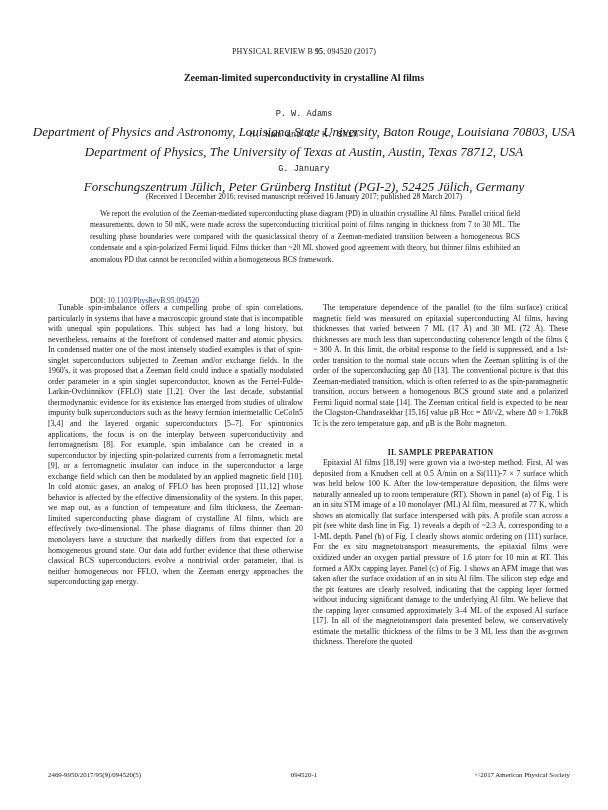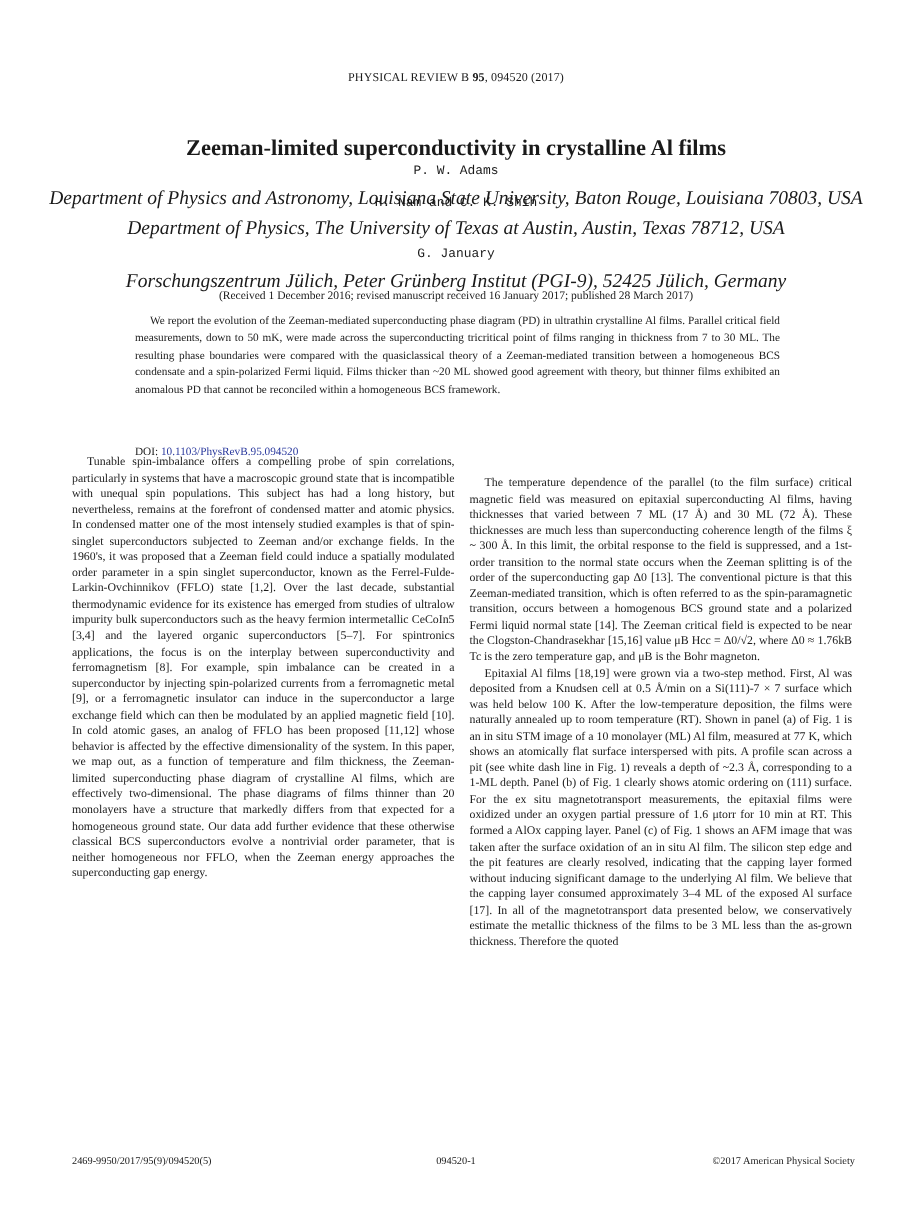--- a/index.html
+++ b/index.html
@@ -1,32 +1,32 @@
 <!DOCTYPE html>
 <html><head>
 <meta charset="utf-8">
 <style>
   html, body { margin: 0; padding: 0; background: #ffffff; }
   body { width: 608px; height: 810px; position: relative; overflow: hidden;
          font-family: "Liberation Serif", "DejaVu Serif", serif; color: #1a1a1a; }
   .abs { position: absolute; }
   .center { left: 0; width: 608px; text-align: center; }
   .journal { top: 47px; font-size: 8px; letter-spacing: 0.1px; }
-  .title { top: 72px; font-size: 15px; font-weight: bold; margin-top: 19px; }
+  .title { top: 72px; font-size: 10px; font-weight: bold; }
   .author { font-size: 8.6px; font-family: Liberation Mono, monospace; }
   .affil { font-size: 13px; font-style: italic; }
   .received { font-size: 7.7px; }
   .abstract { left: 90px; width: 430px; top: 208px; font-size: 7.5px; line-height: 11.4px;
               text-align: justify; text-indent: 10px; }
   .doi { left: 90px; top: 296px; font-size: 7.5px; }
   .link { color: #2b3a9e; }
   .col { position: absolute; width: 255px; font-size: 7.9px; line-height: 10.55px; text-align: justify; }
   .col p { margin: 0; text-indent: 10px; }
   .col-left { left: 48px; top: 303px; }
-  .col-right { left: 313px; top: 317px; }
+  .col-right { left: 313px; top: 303px; }
   .section-head { text-align: center; font-weight: bold; font-size: 7.7px; letter-spacing: 0.3px;
                   text-indent: 0 !important; margin: 0 0 10px 0; }
   .section-head.mid { margin-top: 18px; }
   .footer { top: 771px; font-size: 6.9px; }
   .footer-left { left: 48px; }
   .footer-center { left: 0; width: 608px; text-align: center; }
   .footer-right { right: 38px; }
 </style>
 </head>
 <body>
@@ -38,33 +38,34 @@
 
 <div class="abs center title">Zeeman-limited superconductivity in crystalline Al films</div>
 
 <div class="abs center author" style="top:109px">P. W. Adams</div>
 <div class="abs center affil" style="top:124px">Department of Physics and Astronomy, Louisiana State University, Baton Rouge, Louisiana 70803, USA</div>
 
 <div class="abs center author" style="top:130px">H. Nam and C. K. Shih</div>
 <div class="abs center affil" style="top:144px">Department of Physics, The University of Texas at Austin, Austin, Texas 78712, USA</div>
 
 <div class="abs center author" style="top:164px">G. January</div>
-<div class="abs center affil" style="top:179px">Forschungszentrum Jülich, Peter Grünberg Institut (PGI-9), 52425 Jülich, Germany</div>
+<div class="abs center affil" style="top:179px">Forschungszentrum Jülich, Peter Grünberg Institut (PGI-2), 52425 Jülich, Germany</div>
 <div class="abs center received" style="top:192px">(Received 1 December 2016; revised manuscript received 16 January 2017; published 28 March 2017)</div>
 
 <div class="abs abstract">We report the evolution of the Zeeman-mediated superconducting phase diagram (PD) in ultrathin crystalline Al films. Parallel critical field measurements, down to 50 mK, were made across the superconducting tricritical point of films ranging in thickness from 7 to 30 ML. The resulting phase boundaries were compared with the quasiclassical theory of a Zeeman-mediated transition between a homogeneous BCS condensate and a spin-polarized Fermi liquid. Films thicker than ~20 ML showed good agreement with theory, but thinner films exhibited an anomalous PD that cannot be reconciled within a homogeneous BCS framework.</div>
 
 <div class="abs doi">
   <span>DOI: </span><a class="link">10.1103/PhysRevB.95.094520</a>
 </div>
 
 <div class="col col-left">
   <p>Tunable spin-imbalance offers a compelling probe of spin correlations, particularly in systems that have a macroscopic ground state that is incompatible with unequal spin populations. This subject has had a long history, but nevertheless, remains at the forefront of condensed matter and atomic physics. In condensed matter one of the most intensely studied examples is that of spin-singlet superconductors subjected to Zeeman and/or exchange fields. In the 1960's, it was proposed that a Zeeman field could induce a spatially modulated order parameter in a spin singlet superconductor, known as the Ferrel-Fulde-Larkin-Ovchinnikov (FFLO) state [1,2]. Over the last decade, substantial thermodynamic evidence for its existence has emerged from studies of ultralow impurity bulk superconductors such as the heavy fermion intermetallic CeCoIn5 [3,4] and the layered organic superconductors [5–7]. For spintronics applications, the focus is on the interplay between superconductivity and ferromagnetism [8]. For example, spin imbalance can be created in a superconductor by injecting spin-polarized currents from a ferromagnetic metal [9], or a ferromagnetic insulator can induce in the superconductor a large exchange field which can then be modulated by an applied magnetic field [10]. In cold atomic gases, an analog of FFLO has been proposed [11,12] whose behavior is affected by the effective dimensionality of the system. In this paper, we map out, as a function of temperature and film thickness, the Zeeman-limited superconducting phase diagram of crystalline Al films, which are effectively two-dimensional. The phase diagrams of films thinner than 20 monolayers have a structure that markedly differs from that expected for a homogeneous ground state. Our data add further evidence that these otherwise classical BCS superconductors evolve a nontrivial order parameter, that is neither homogeneous nor FFLO, when the Zeeman energy approaches the superconducting gap energy.</p>
 </div>
 
 <div class="col col-right">
   <p>The temperature dependence of the parallel (to the film surface) critical magnetic field was measured on epitaxial superconducting Al films, having thicknesses that varied between 7 ML (17 Å) and 30 ML (72 Å). These thicknesses are much less than superconducting coherence length of the films ξ ~ 300 Å. In this limit, the orbital response to the field is suppressed, and a 1st-order transition to the normal state occurs when the Zeeman splitting is of the order of the superconducting gap Δ0 [13]. The conventional picture is that this Zeeman-mediated transition, which is often referred to as the spin-paramagnetic transition, occurs between a homogenous BCS ground state and a polarized Fermi liquid normal state [14]. The Zeeman critical field is expected to be near the Clogston-Chandrasekhar [15,16] value μB Hcc = Δ0/√2, where Δ0 ≈ 1.76kB Tc is the zero temperature gap, and μB is the Bohr magneton.</p>
+  <p class="section-head mid">II.  SAMPLE PREPARATION</p>
   <p>Epitaxial Al films [18,19] were grown via a two-step method. First, Al was deposited from a Knudsen cell at 0.5 Å/min on a Si(111)-7 × 7 surface which was held below 100 K. After the low-temperature deposition, the films were naturally annealed up to room temperature (RT). Shown in panel (a) of Fig. 1 is an in situ STM image of a 10 monolayer (ML) Al film, measured at 77 K, which shows an atomically flat surface interspersed with pits. A profile scan across a pit (see white dash line in Fig. 1) reveals a depth of ~2.3 Å, corresponding to a 1-ML depth. Panel (b) of Fig. 1 clearly shows atomic ordering on (111) surface. For the ex situ magnetotransport measurements, the epitaxial films were oxidized under an oxygen partial pressure of 1.6 μtorr for 10 min at RT. This formed a AlOx capping layer. Panel (c) of Fig. 1 shows an AFM image that was taken after the surface oxidation of an in situ Al film. The silicon step edge and the pit features are clearly resolved, indicating that the capping layer formed without inducing significant damage to the underlying Al film. We believe that the capping layer consumed approximately 3–4 ML of the exposed Al surface [17]. In all of the magnetotransport data presented below, we conservatively estimate the metallic thickness of the films to be 3 ML less than the as-grown thickness. Therefore the quoted</p>
 </div>
 
 <div class="abs footer footer-left">2469-9950/2017/95(9)/094520(5)</div>
 <div class="abs footer footer-center">094520-1</div>
 <div class="abs footer footer-right">©2017 American Physical Society</div>
 
 </body></html>

